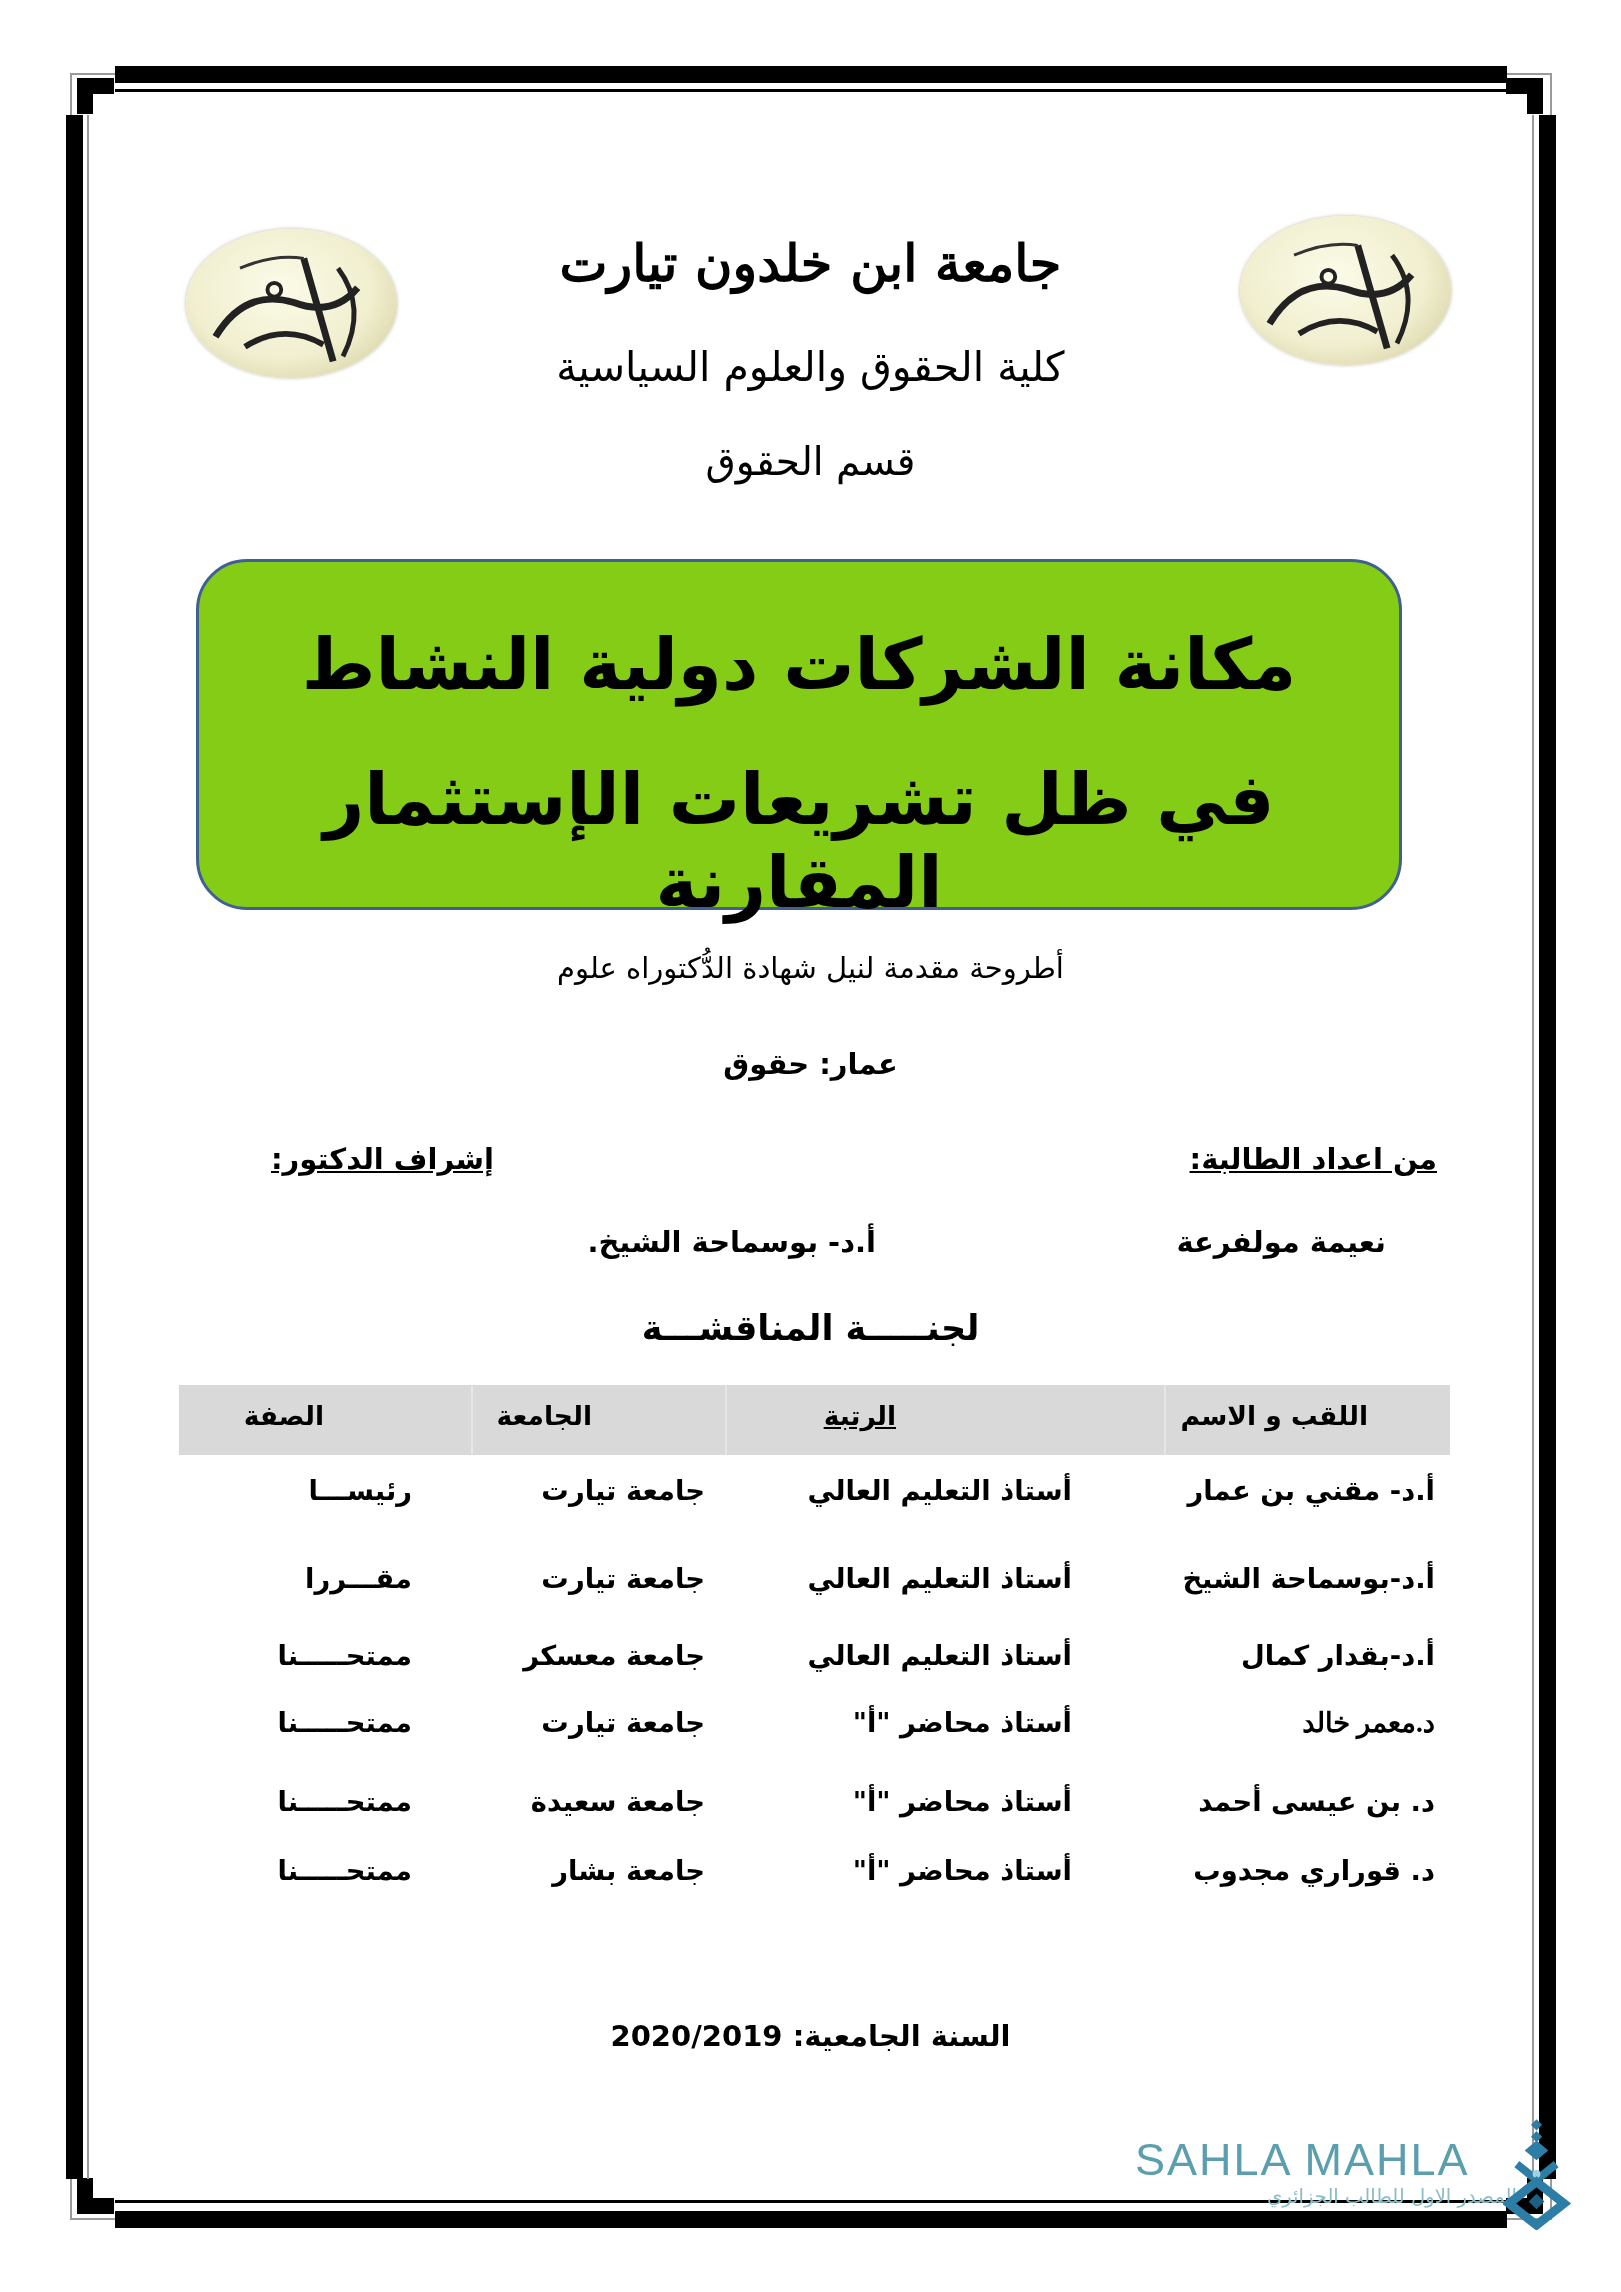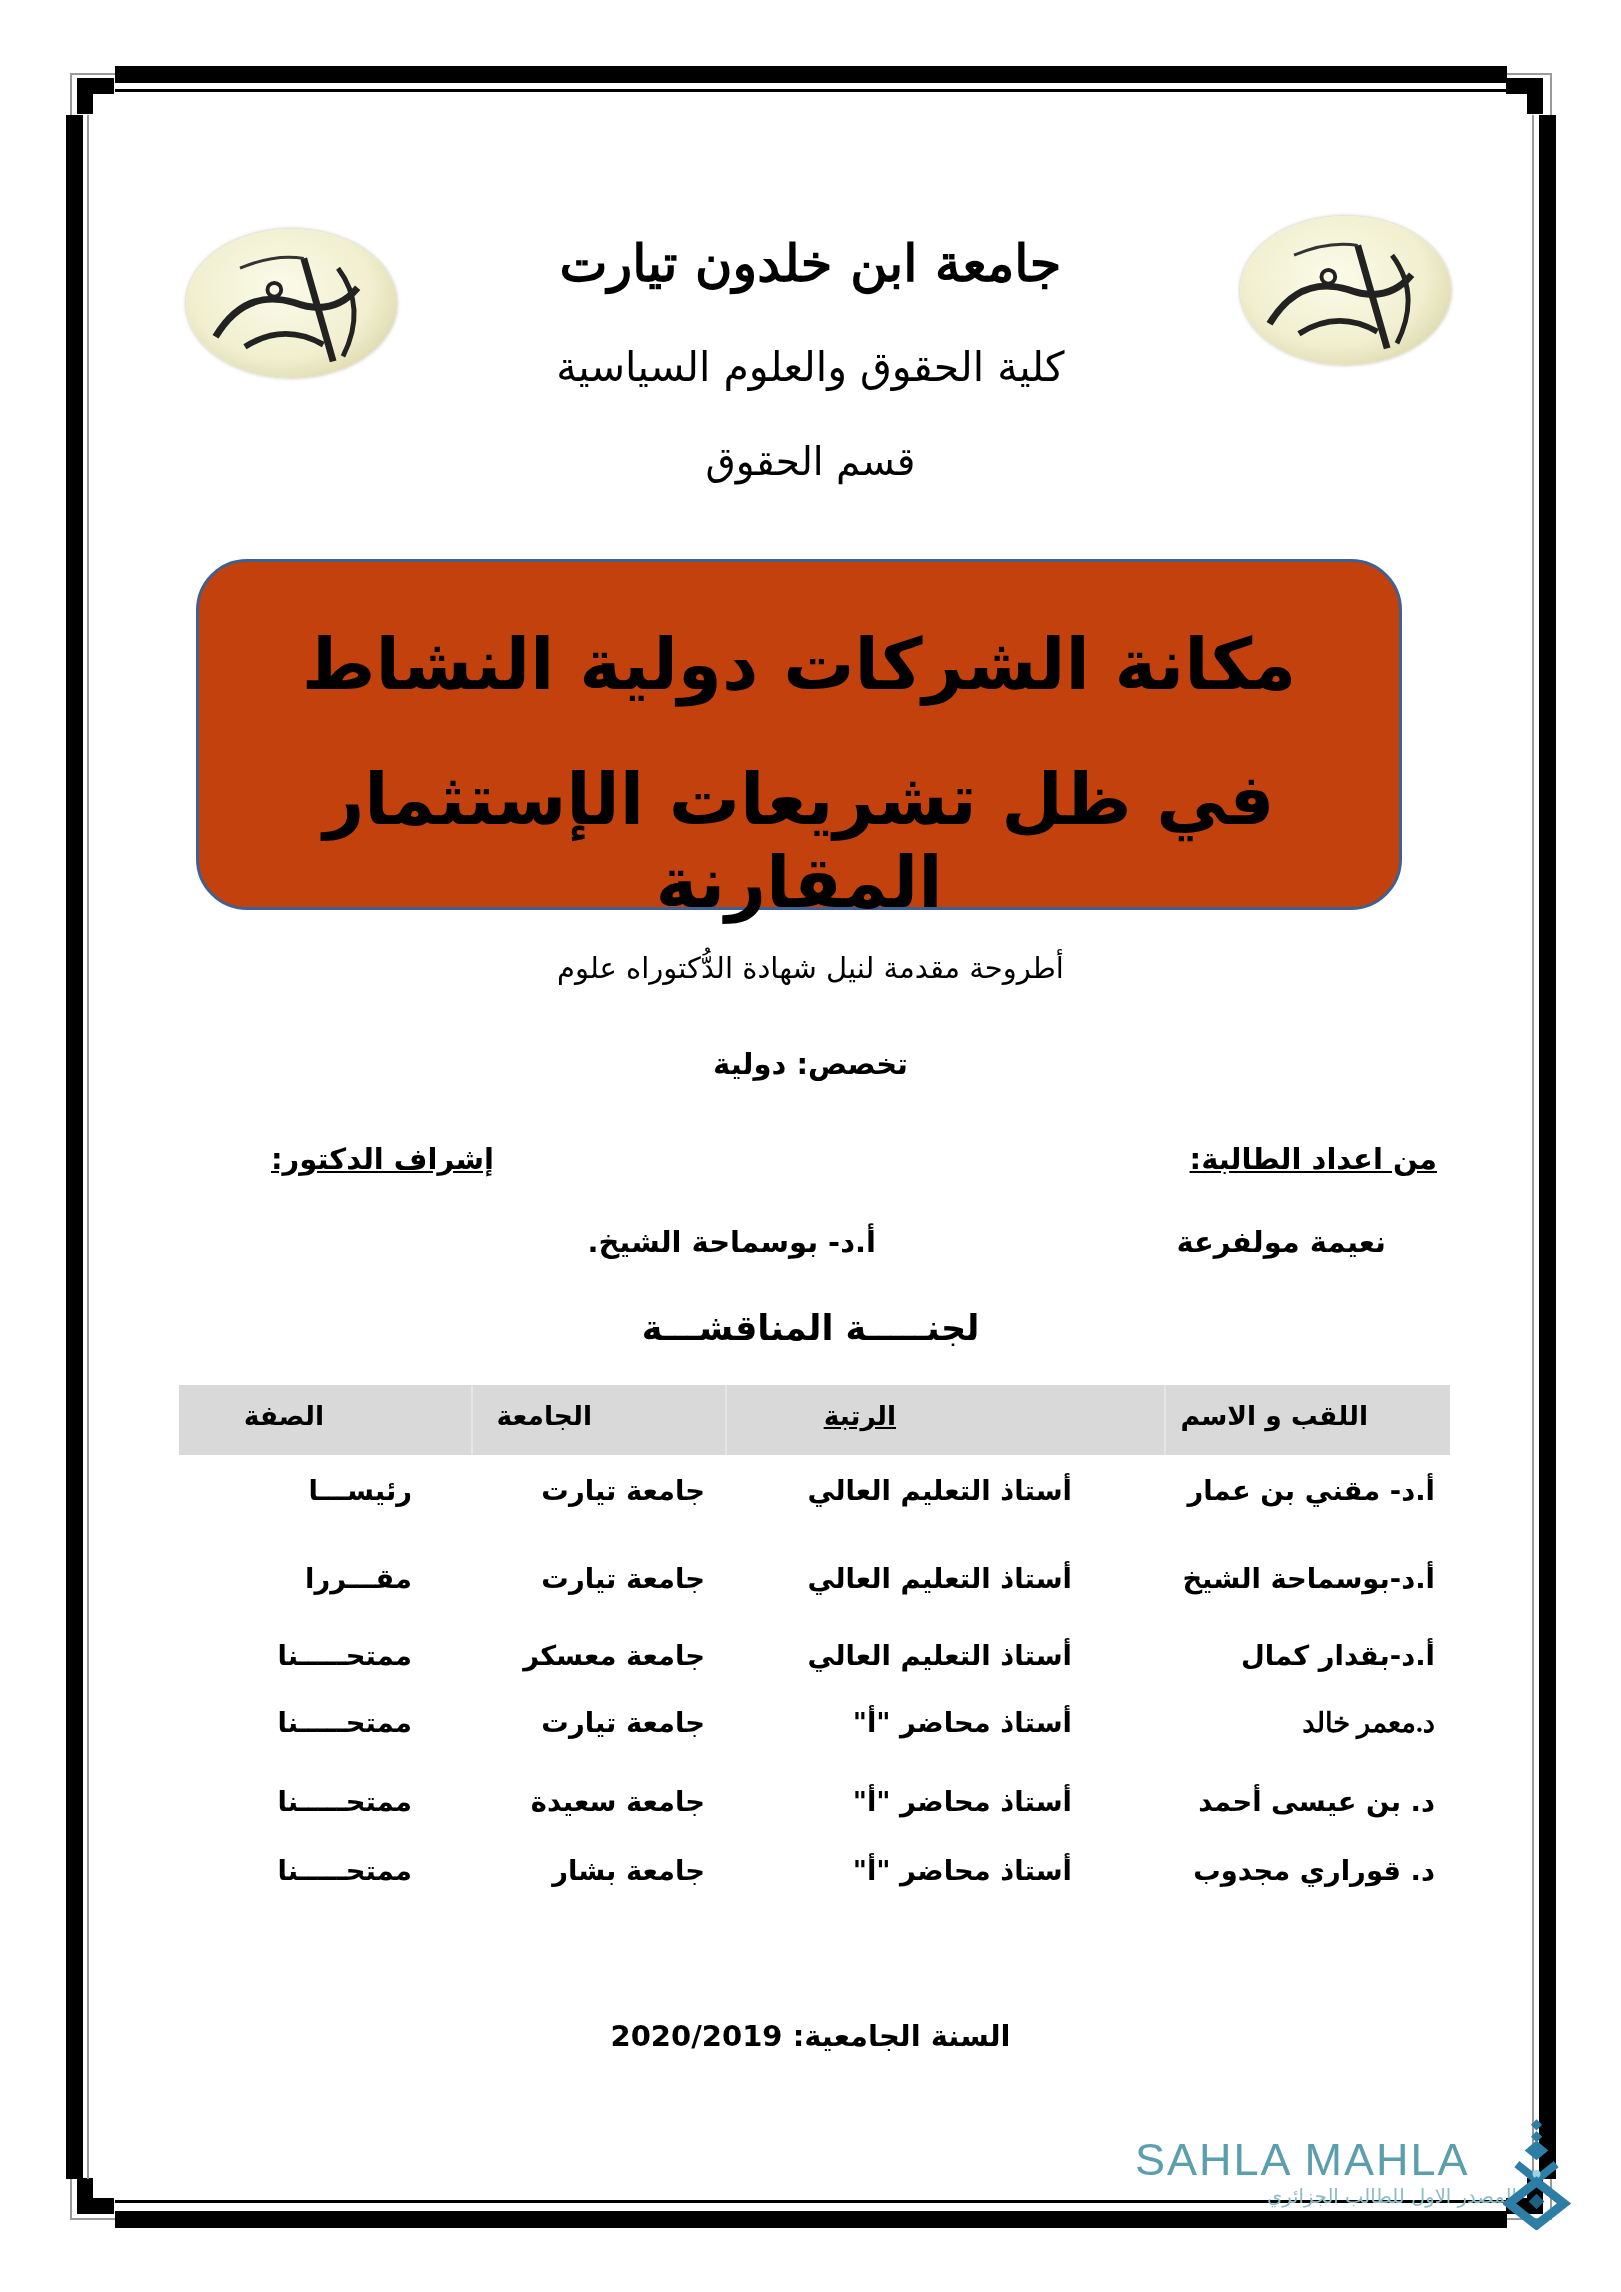--- a/index.html
+++ b/index.html
@@ -7,21 +7,21 @@
   .abs { position: absolute; }
   
   .bar { position: absolute; background: #000; }
   .thin { position: absolute; background: #000; }
   .grey { position: absolute; border: 2px solid #9a9a9a; box-sizing: border-box; }
   
   .logo { position: absolute; border-radius: 50%; background: radial-gradient(ellipse at 45% 40%, #fbfbe9 0%, #f1efcf 55%, #d8d4a8 85%, #b9b48a 100%); overflow: hidden; box-shadow: 0 0 3.9px rgba(120,110,70,.5); }
   .logo svg { width: 100%; height: 100%; }
   .rtl { direction: rtl; unicode-bidi: embed; }
   .center-text { position: absolute; left: 0; width: 1621px; text-align: center; font-family: "DejaVu Serif", serif; }
-  .title-box { position: absolute; left: 196px; top: 559px; width: 1206px; height: 351px; border: 3.9px solid #3f6090; border-radius: 51px; box-sizing: border-box; background: #c2410c; }
+  .title-box { position: absolute; left: 196px; top: 559px; width: 1206px; height: 351px; border: 3.9px solid #3f6090; border-radius: 51px; box-sizing: border-box; background: #84cc16; }
   .title-line { position: absolute; left: 0; width: 100%; text-align: center; font-family: "DejaVu Sans", sans-serif; font-weight: bold; font-size: 71px; letter-spacing: -1px; }
   .label-u { text-decoration: underline; font-weight: bold; font-family: "DejaVu Sans", sans-serif; font-size: 29px; }
   .bold30 { font-weight: bold; font-family: "DejaVu Sans", sans-serif; font-size: 29px; }
   .th-bar { position: absolute; left: 179px; top: 1385px; width: 1271px; height: 70px; background: #d9d9d9; }
   .th-sep { position: absolute; top: 0; width: 2px; height: 100%; background: #e6e6e6; }
   .cell { position: absolute; font-family: "DejaVu Sans", sans-serif; font-weight: bold; font-size: 27.4px; white-space: nowrap; direction: rtl; }
   .th { font-size: 26.5px; }
   .watermark-en { position: absolute; left: 1135px; top: 2134px; font-family: "Liberation Sans", sans-serif; font-size: 45px; letter-spacing: 2px; color: #5b9fae; }
   .watermark-ar { position: absolute; left: 1135px; top: 2185px; width: 382px; font-family: "DejaVu Sans", sans-serif; font-size: 19.6px; color: #8cbcc6; direction: rtl; text-align: right; white-space: nowrap; }
 </style>
@@ -76,21 +76,21 @@
 <div class="center-text rtl" style="top:233px; font-size:51px; font-weight:bold;">جامعة ابن خلدون تيارت</div>
 <div class="center-text rtl" style="top:343px; font-size:41px; font-family:'DejaVu Sans', sans-serif;">كلية الحقوق والعلوم السياسية</div>
 <div class="center-text rtl" style="top:439px; font-size:39px; font-family:'DejaVu Sans', sans-serif;">قسم الحقوق</div>
 
 <div class="title-box">
   <div class="title-line rtl" style="top:61px;">مكانة الشركات دولية النشاط</div>
   <div class="title-line rtl" style="top:196px;">في ظل تشريعات الإستثمار المقارنة</div>
 </div>
 
 <div class="center-text rtl" style="top:951px; font-size:29px; font-weight:normal; font-family:'DejaVu Sans', sans-serif;">أطروحة مقدمة لنيل شهادة الدُّكتوراه علوم</div>
-<div class="center-text rtl" style="top:1047px; font-size:29px; font-weight:bold; font-family:'DejaVu Sans', sans-serif;">تخصص: دولية</div>
+<div class="center-text rtl" style="top:1047px; font-size:29px; font-weight:bold; font-family:'DejaVu Sans', sans-serif;">عمار: حقوق</div>
 
 <div class="abs rtl label-u" style="right:184px; top:1142px;">من اعداد الطالبة:</div>
 <div class="abs rtl label-u" style="right:1127px; top:1142px;">إشراف الدكتور:</div>
 <div class="abs rtl bold30" style="right:235px; top:1225px;">نعيمة مولفرعة</div>
 <div class="abs rtl bold30" style="right:745px; top:1225px;">أ.د- بوسماحة الشيخ.</div>
 
 <div class="center-text rtl" style="top:1308px; font-size:35px; font-weight:bold; font-family:'DejaVu Sans', sans-serif;text-align:center;">لجنـــــة المناقشـــة</div>
 
 <div class="th-bar">
   <div class="th-sep" style="left:292px;"></div>

